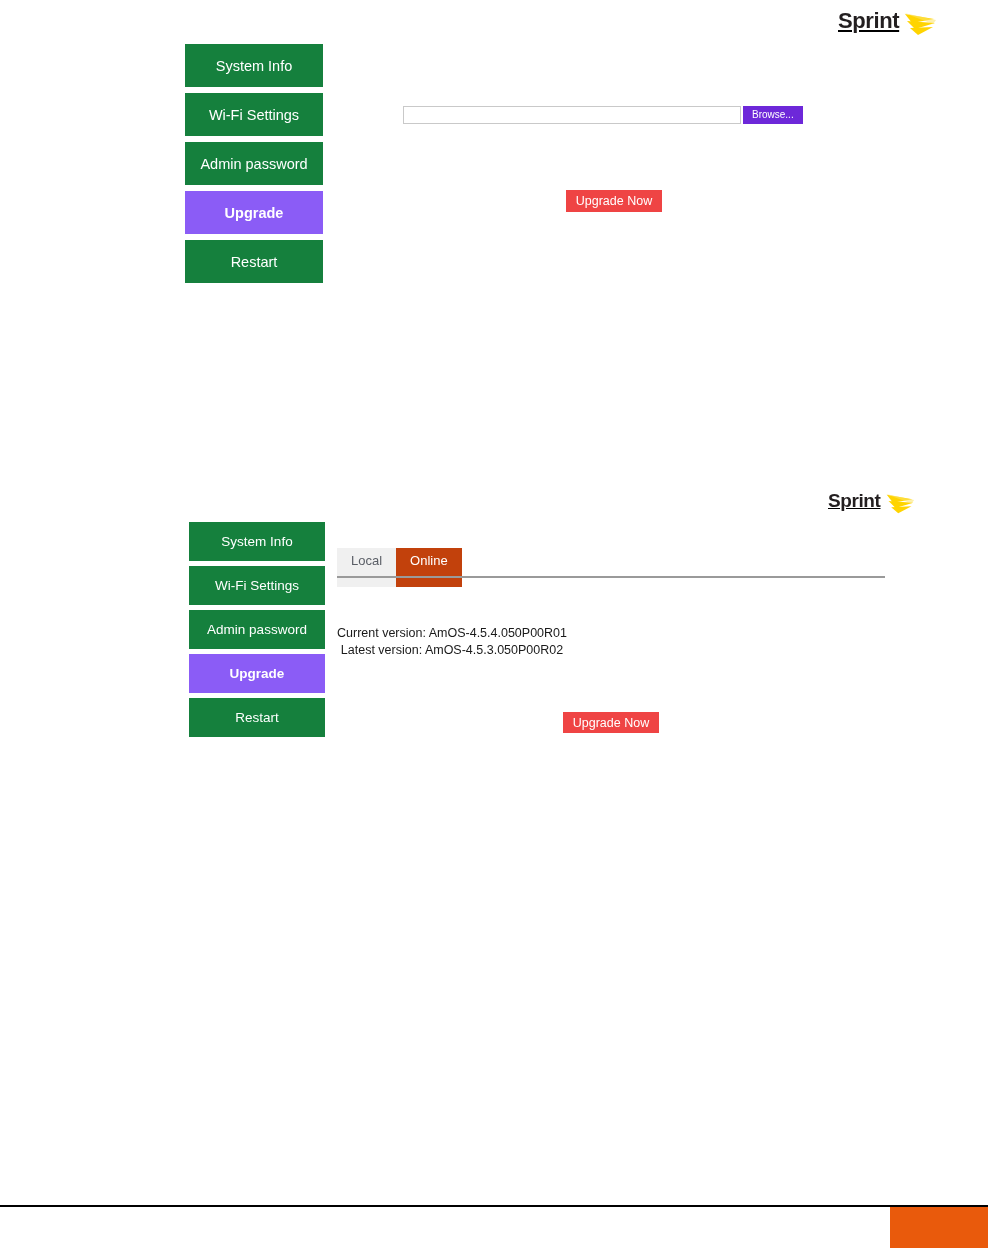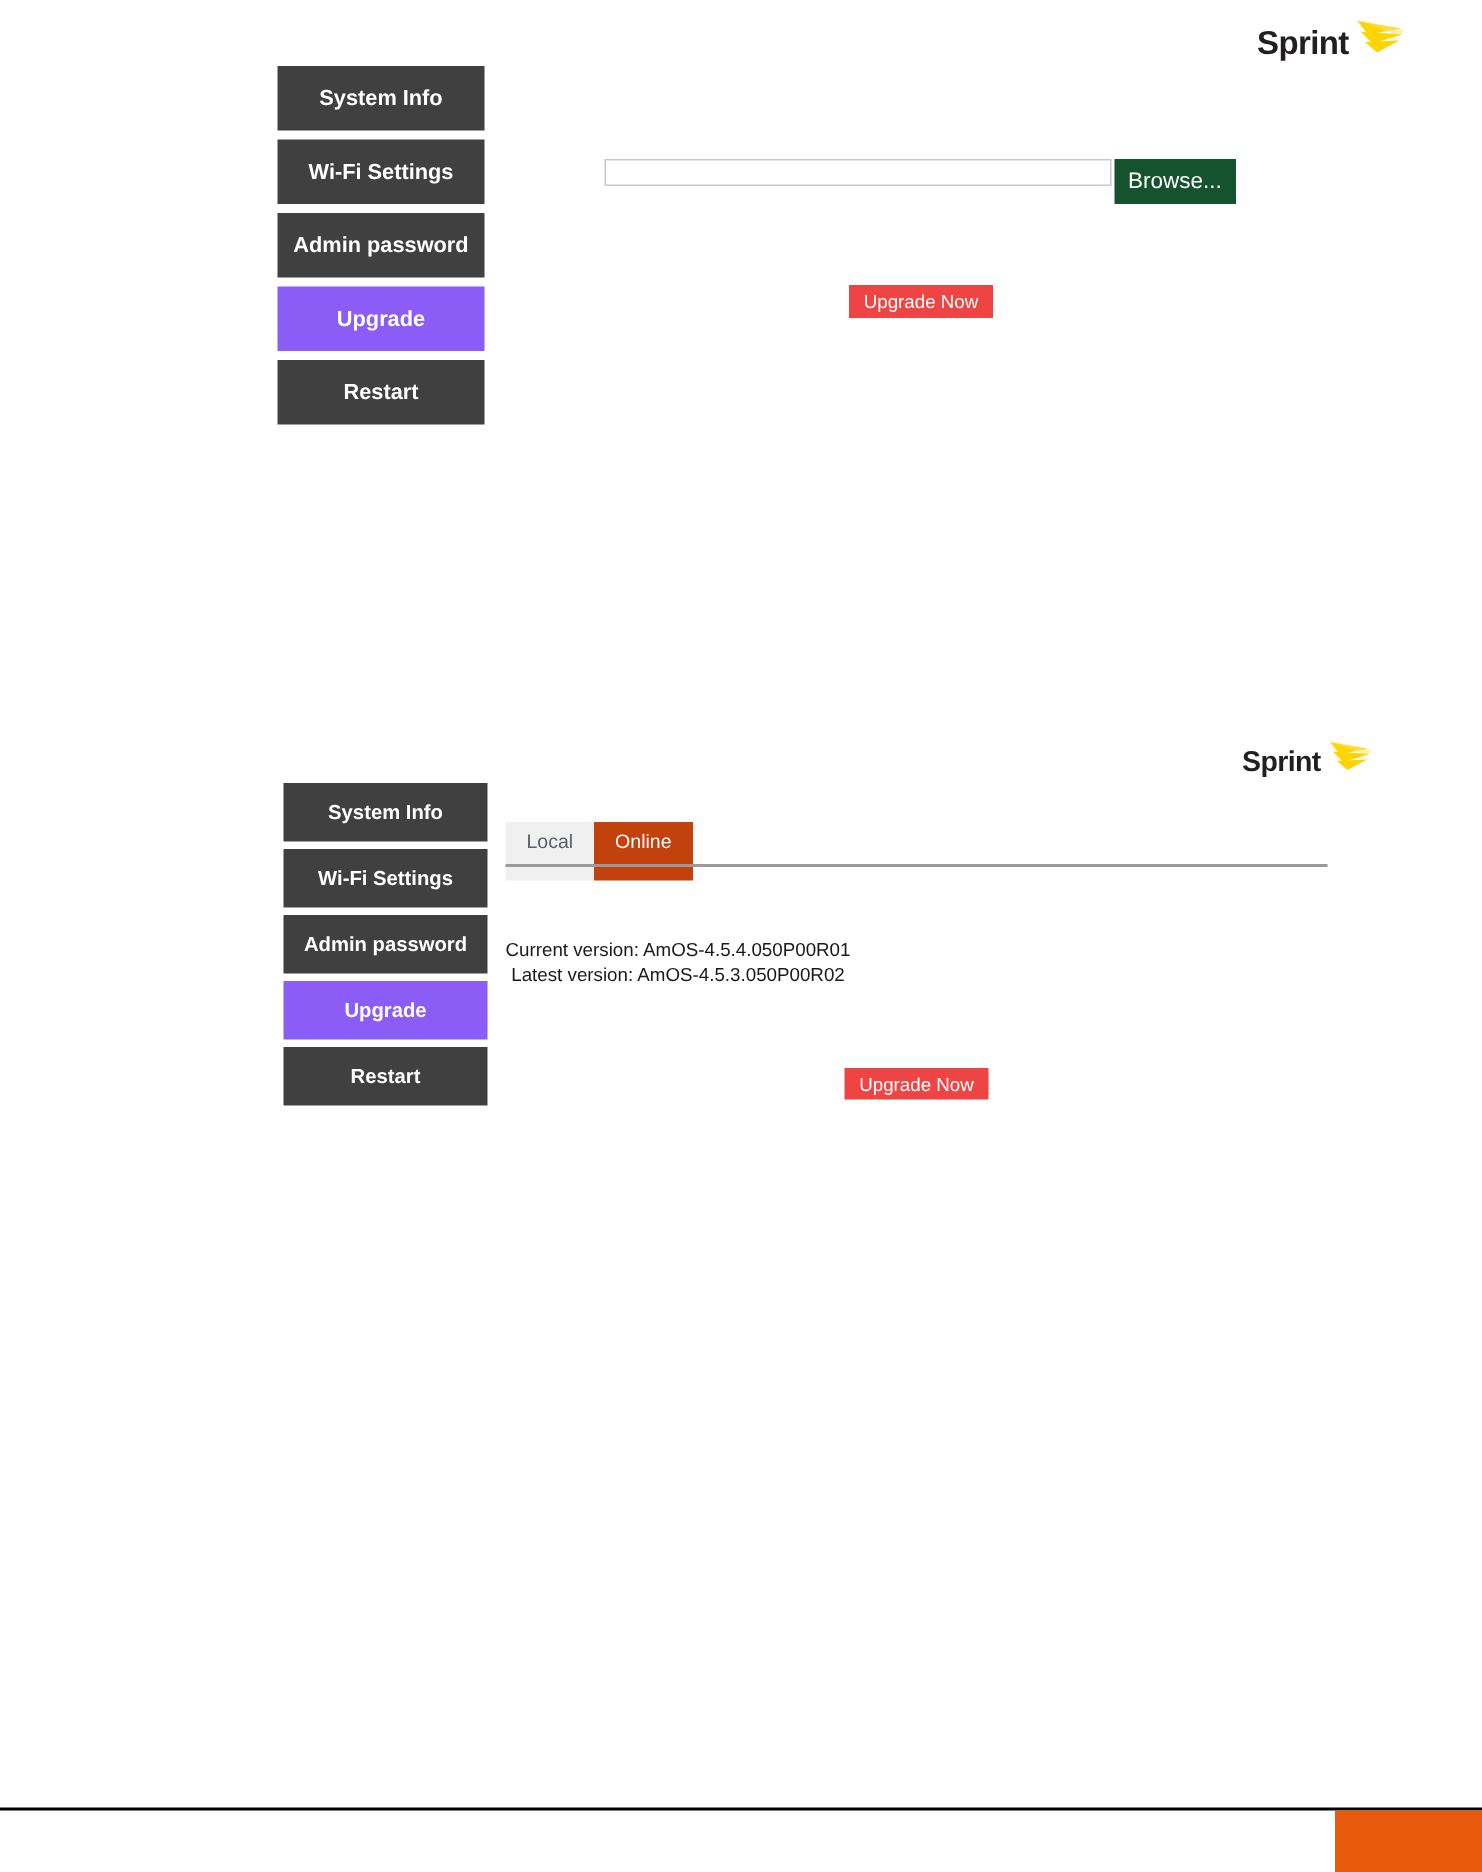--- a/index.html
+++ b/index.html
@@ -12,48 +12,48 @@
     height: 1248px;
     position: relative;
     font-family: "Liberation Sans", sans-serif;
     -webkit-font-smoothing: antialiased;
   }
 
   
   .sprint-logo {
     position: absolute;
     display: flex;
-    align-items: flex-end;
+    align-items: flex-start;
     gap: 4px;
+    text-decoration: underline;
   }
   .sprint-wordmark {
     font-family: "Liberation Sans", sans-serif;
     font-weight: 700;
     color: #231f20;
     letter-spacing: -0.4px;
     line-height: 1;
   }
   .sprint-swoosh {
     display: block;
   }
 
   
   .sidebar {
     position: absolute;
   }
   .nav-item {
-    background: #404040;
+    background: #15803d;
     color: #ffffff;
     text-align: center;
     display: flex;
     align-items: center;
     justify-content: center;
     font-family: "Liberation Sans", sans-serif;
     user-select: none;
-    font-weight: bold;
   }
   .nav-item.active {
     background: #8b5cf6;
     color: #ffffff;
     font-weight: 700;
   }
 
   
   .sidebar-1 { left: 185px; top: 44px; width: 138px; }
   .sidebar-1 .nav-item { height: 43px; margin-bottom: 6px; font-size: 14.5px; }
@@ -77,27 +77,27 @@
     background: #ffffff;
     box-sizing: border-box;
     font-size: 11px;
     padding: 0 3px;
     outline: none;
     font-family: "Liberation Sans", sans-serif;
     color: #333;
   }
   .browse-btn {
     margin-left: 2px;
-    background: #14532d;
+    background: #6d28d9;
     color: #ffffff;
     border: none;
-    font-size: 15px;
+    font-size: 10px;
     font-family: "Liberation Sans", sans-serif;
     padding: 0 9px;
-    height: 30px;
+    height: 18px;
     line-height: 18px;
     cursor: pointer;
     white-space: nowrap;
   }
 
   .upgrade-btn {
     position: absolute;
     background: #ef4444;
     color: #ffffff;
     border: none;

